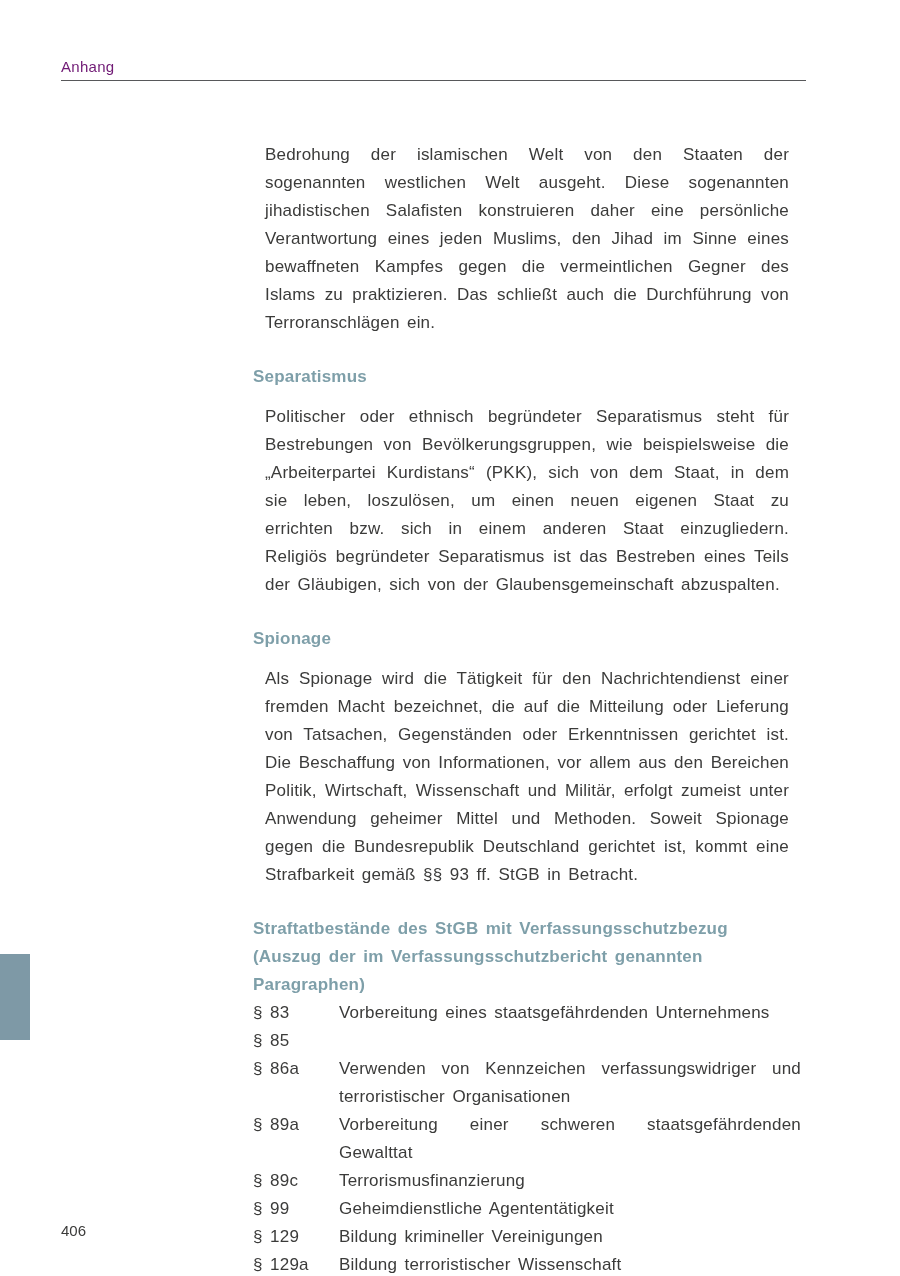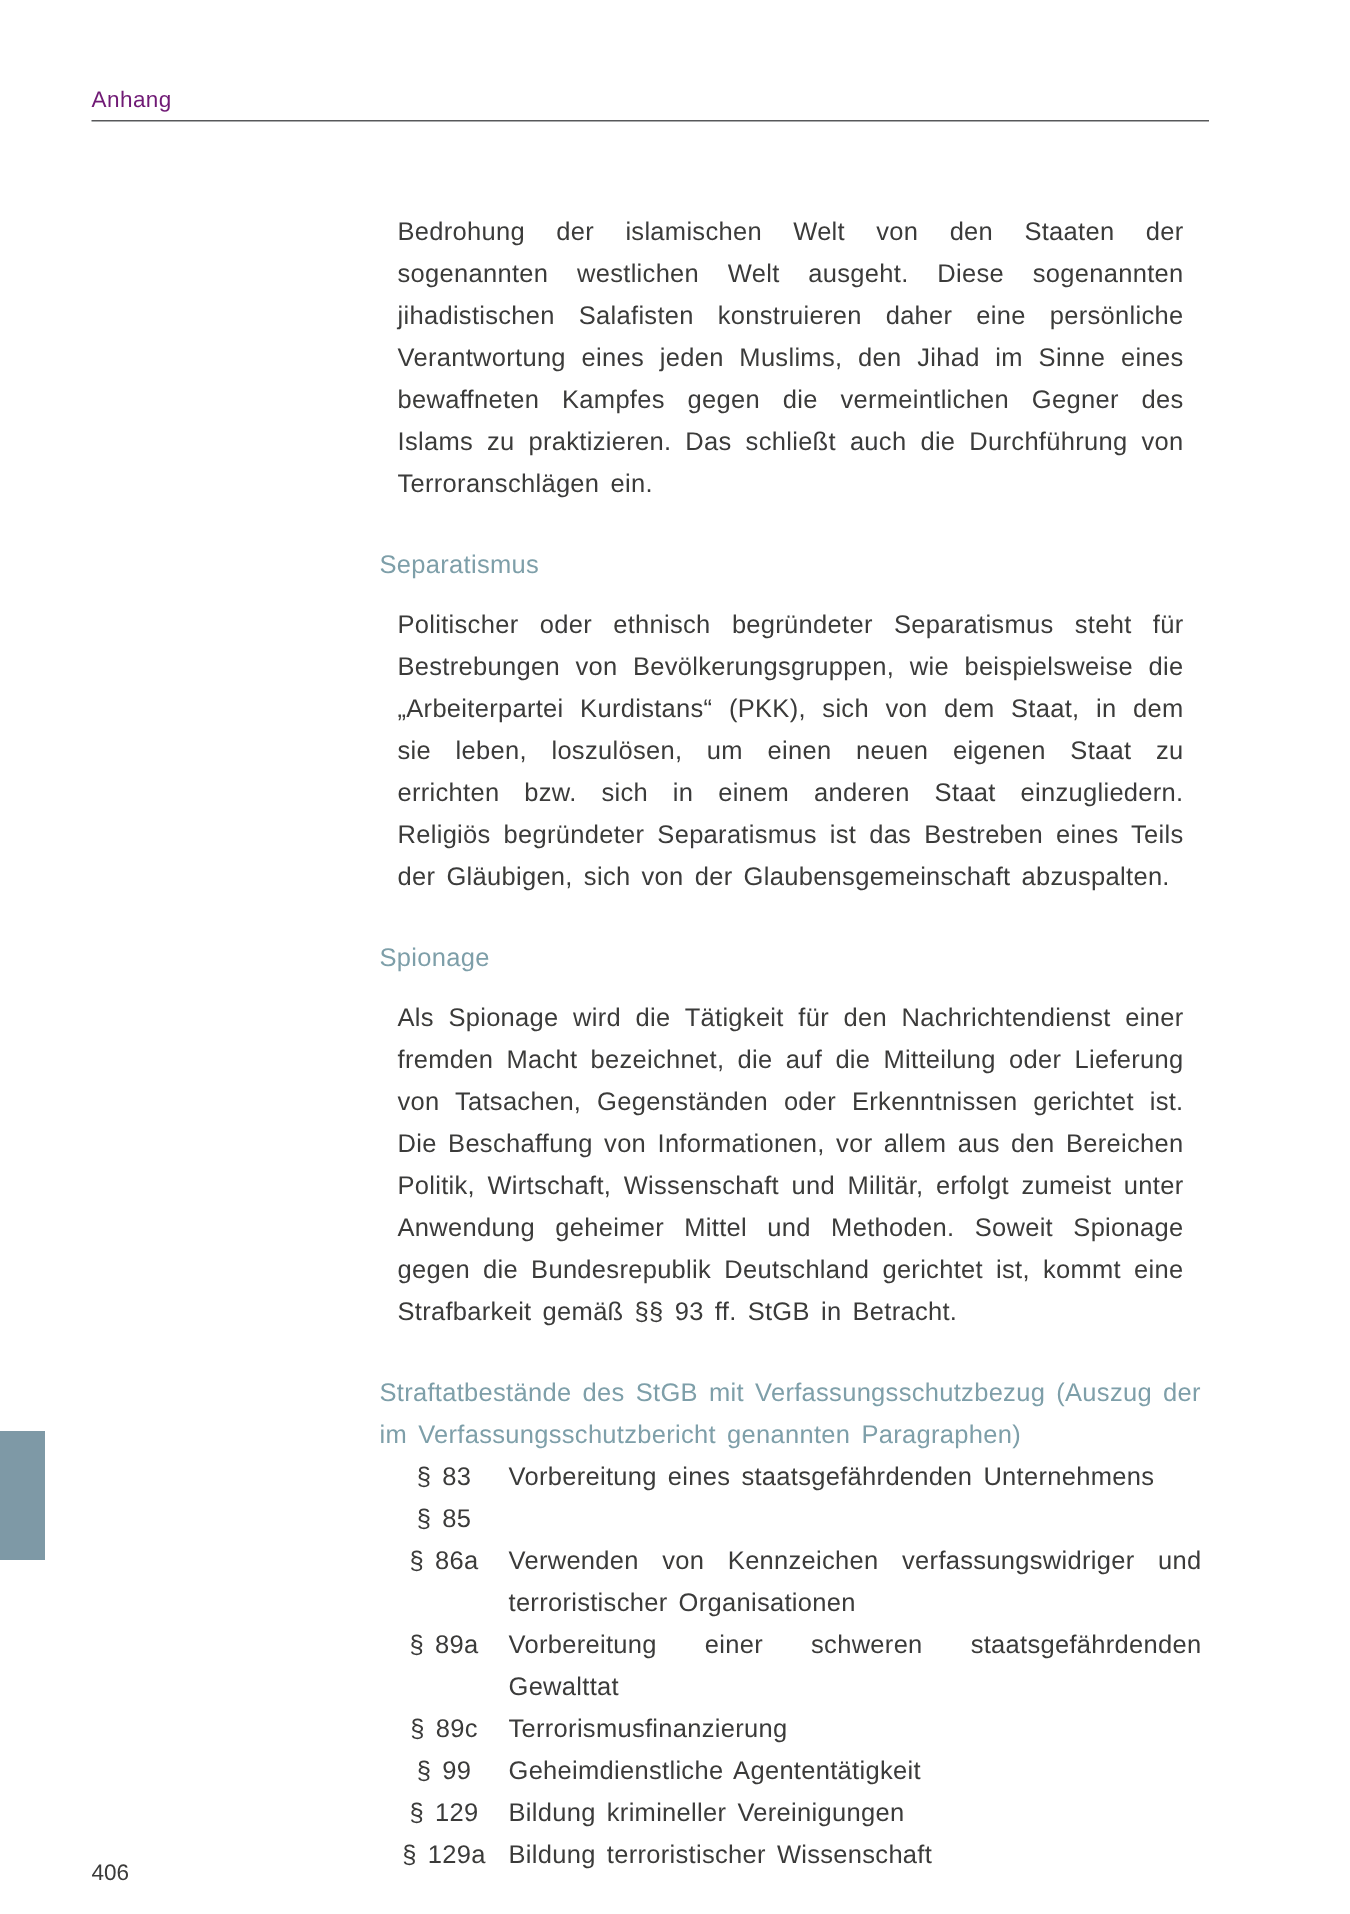--- a/index.html
+++ b/index.html
@@ -47,54 +47,52 @@
     text-align: justify;
     hyphens: none;
   }
   .section {
     margin-top: 26px;
   }
   .section-heading {
     margin: 0;
     font-size: 17px;
     line-height: 28px;
-    font-weight: 400;
+    font-weight: 700;
     color: #7e9fa9;
   }
   .statute-list {
     margin: 0;
   }
   .statute-row {
     display: grid;
     grid-template-columns: 86px 1fr;
   }
   .statute-code {
     line-height: 28px;
-    text-align: center;
   }
   .statute-desc {
     line-height: 28px;
     text-align: justify;
     hyphens: none;
   }
   .side-tab {
     position: absolute;
     left: 0;
     top: 954px;
     width: 30px;
     height: 86px;
     background: #7e99a6;
   }
   .page-number {
     position: absolute;
     left: 61px;
     top: 1222px;
     font-size: 15px;
     color: #3b3b3a;
-    margin-top: 18px;
   }
 </style>
 </head>
 <body>
 
 <div class="page">
 
   <div class="running-head">Anhang</div>
   <div class="header-rule"></div>
 

